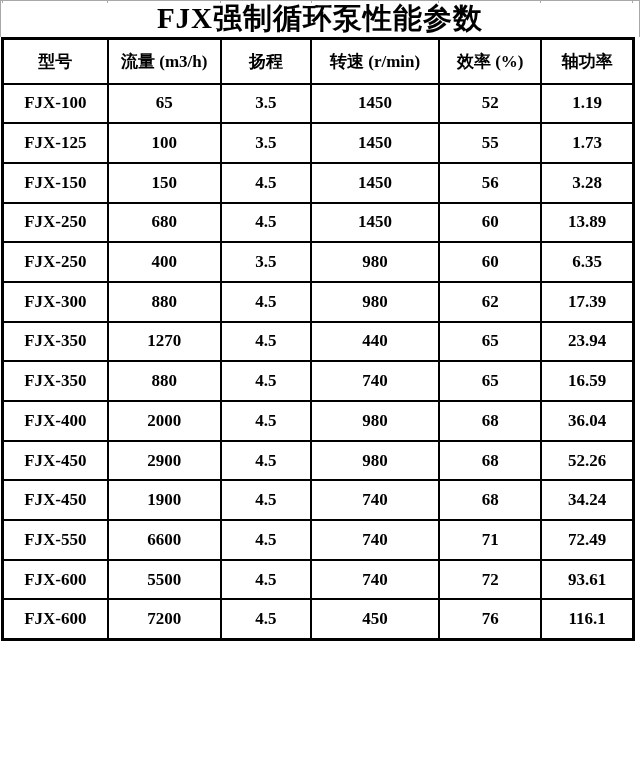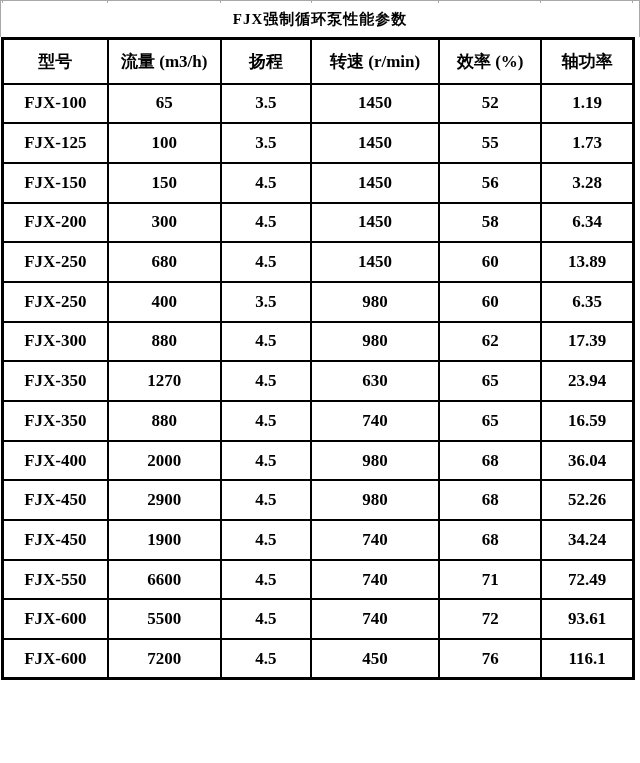--- a/index.html
+++ b/index.html
@@ -18,21 +18,21 @@
     background: #a8a8a8; display: block;
   }
 
   .title-row {
     width: 640px; height: 37px;
     border: 1px solid #a8a8a8;
     border-bottom: none;
     display: flex; align-items: center; justify-content: center;
   }
   .title-row span {
-    font-size: 15px; font-weight: 700; letter-spacing: 1px;
+    font-size: 29px; font-weight: 700; letter-spacing: 1px;
   }
 
   table {
     border-collapse: collapse;
     table-layout: fixed;
     width: 634px;
     margin-left: 1px;
     border: 3px solid #000000;
   }
   th, td {
@@ -104,28 +104,20 @@
         </tr>
         <tr>
           <td><span>FJX-150</span></td>
           <td><span>150</span></td>
           <td><span>4.5</span></td>
           <td><span>1450</span></td>
           <td><span>56</span></td>
           <td><span>3.28</span></td>
         </tr>
         <tr>
-          <td><span>FJX-200</span></td>
-          <td><span>300</span></td>
-          <td><span>4.5</span></td>
-          <td><span>1450</span></td>
-          <td><span>58</span></td>
-          <td><span>6.34</span></td>
-        </tr>
-        <tr>
           <td><span>FJX-250</span></td>
           <td><span>680</span></td>
           <td><span>4.5</span></td>
           <td><span>1450</span></td>
           <td><span>60</span></td>
           <td><span>13.89</span></td>
         </tr>
         <tr>
           <td><span>FJX-250</span></td>
           <td><span>400</span></td>
@@ -139,21 +131,21 @@
           <td><span>880</span></td>
           <td><span>4.5</span></td>
           <td><span>980</span></td>
           <td><span>62</span></td>
           <td><span>17.39</span></td>
         </tr>
         <tr>
           <td><span>FJX-350</span></td>
           <td><span>1270</span></td>
           <td><span>4.5</span></td>
-          <td><span>630</span></td>
+          <td><span>440</span></td>
           <td><span>65</span></td>
           <td><span>23.94</span></td>
         </tr>
         <tr>
           <td><span>FJX-350</span></td>
           <td><span>880</span></td>
           <td><span>4.5</span></td>
           <td><span>740</span></td>
           <td><span>65</span></td>
           <td><span>16.59</span></td>

